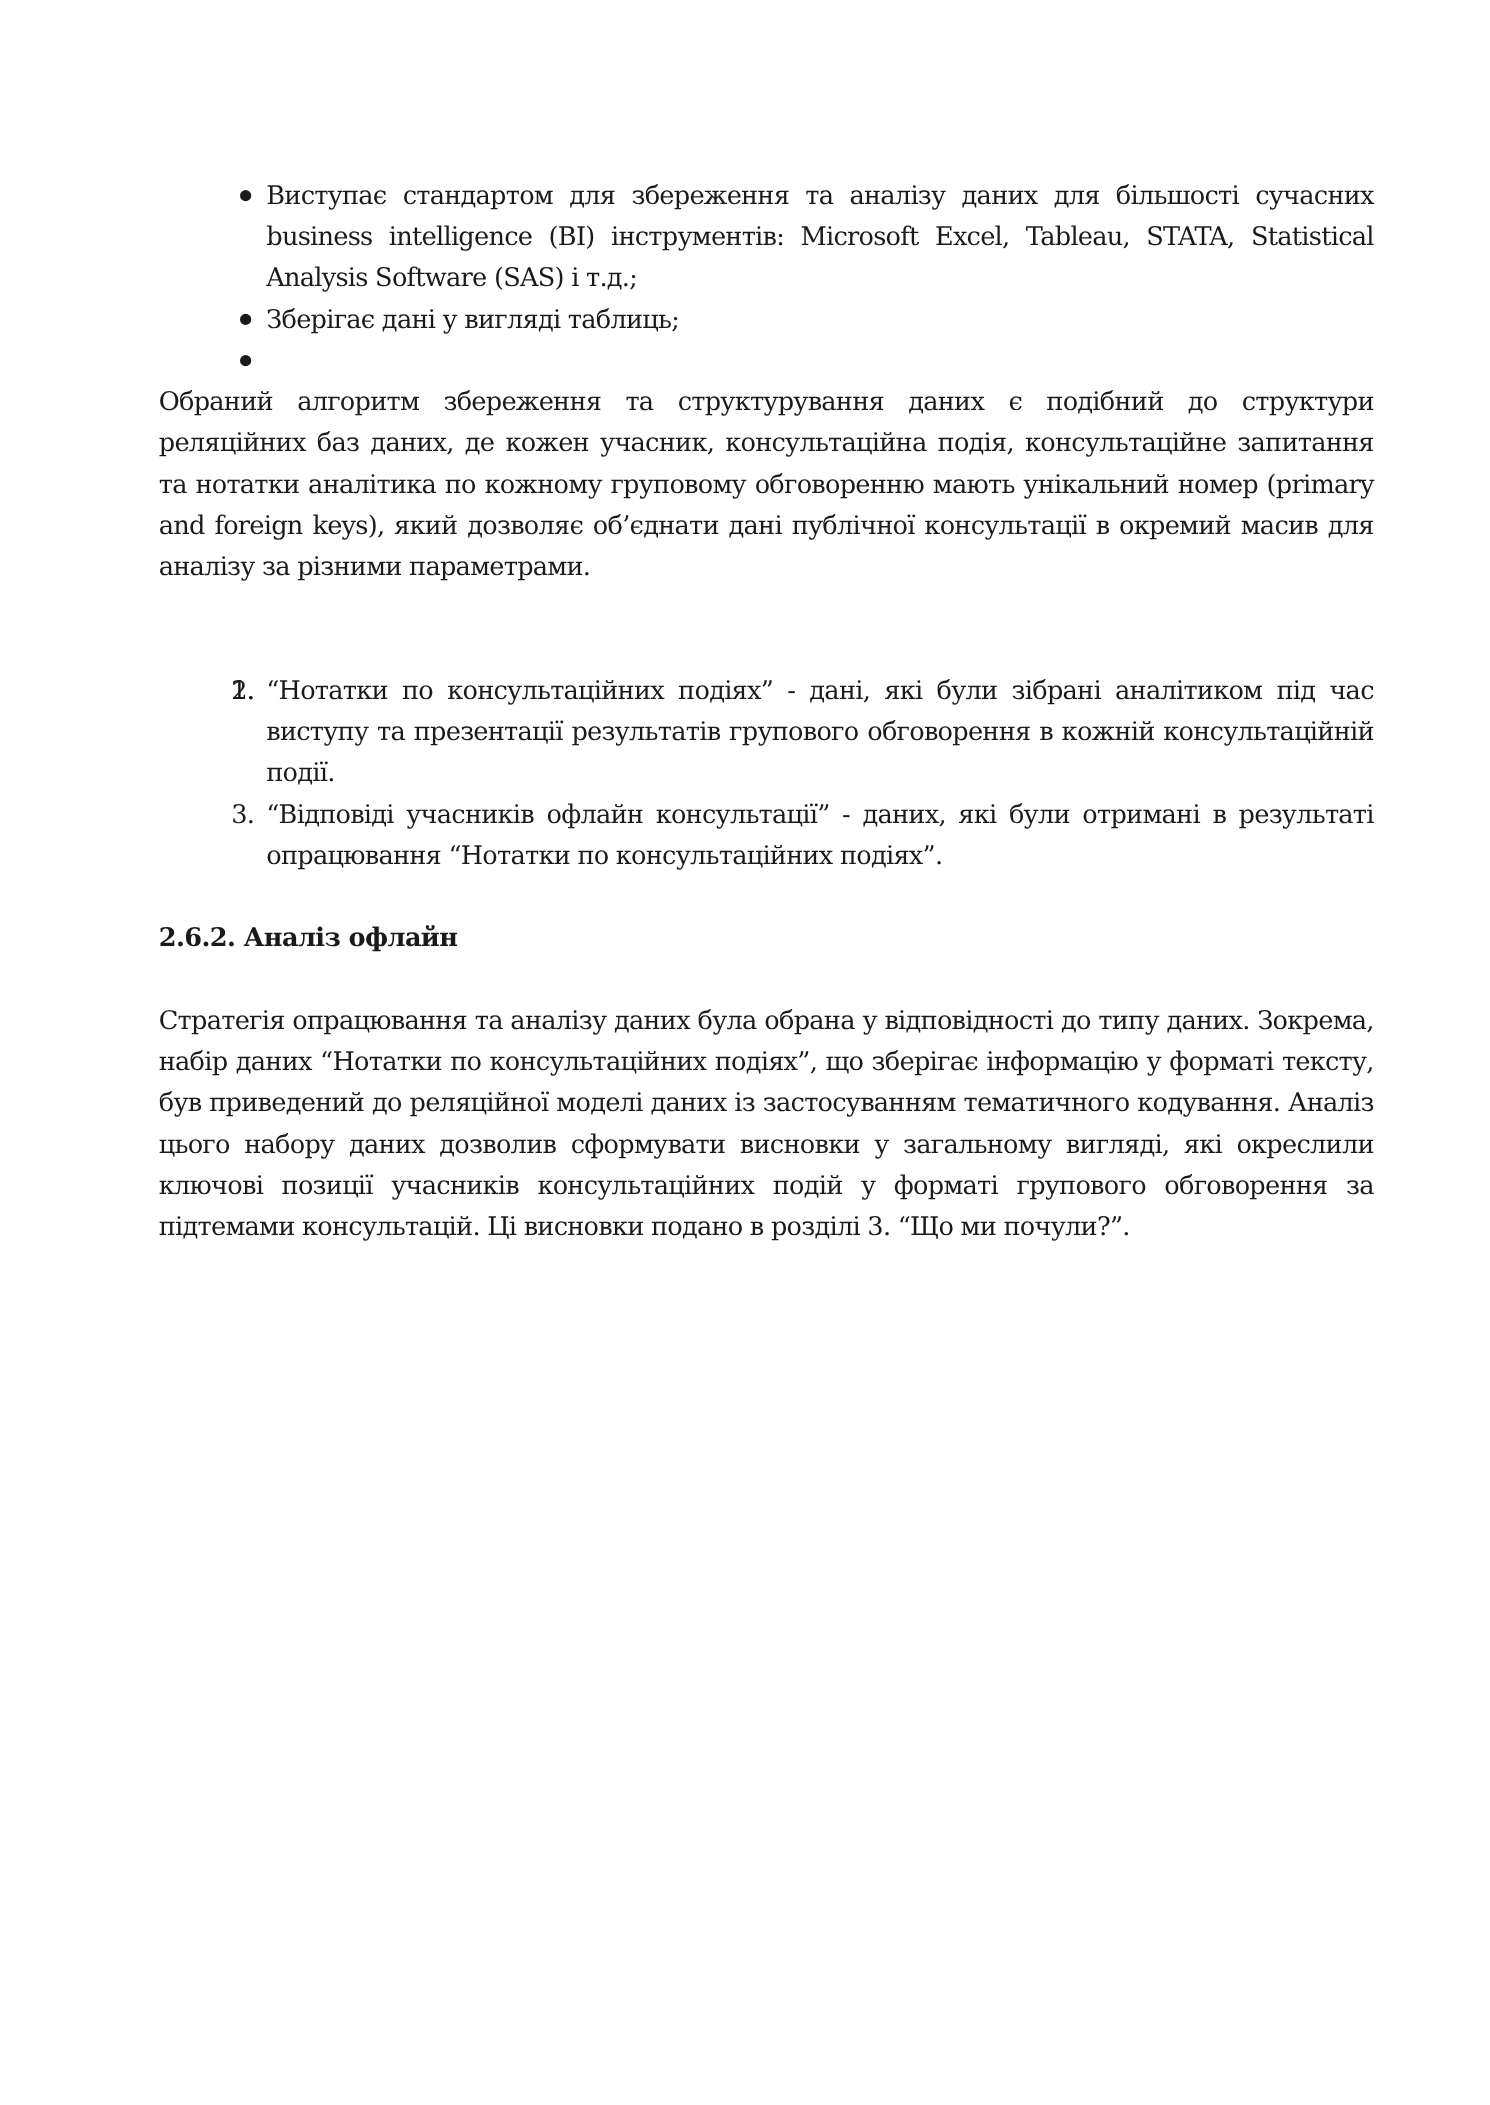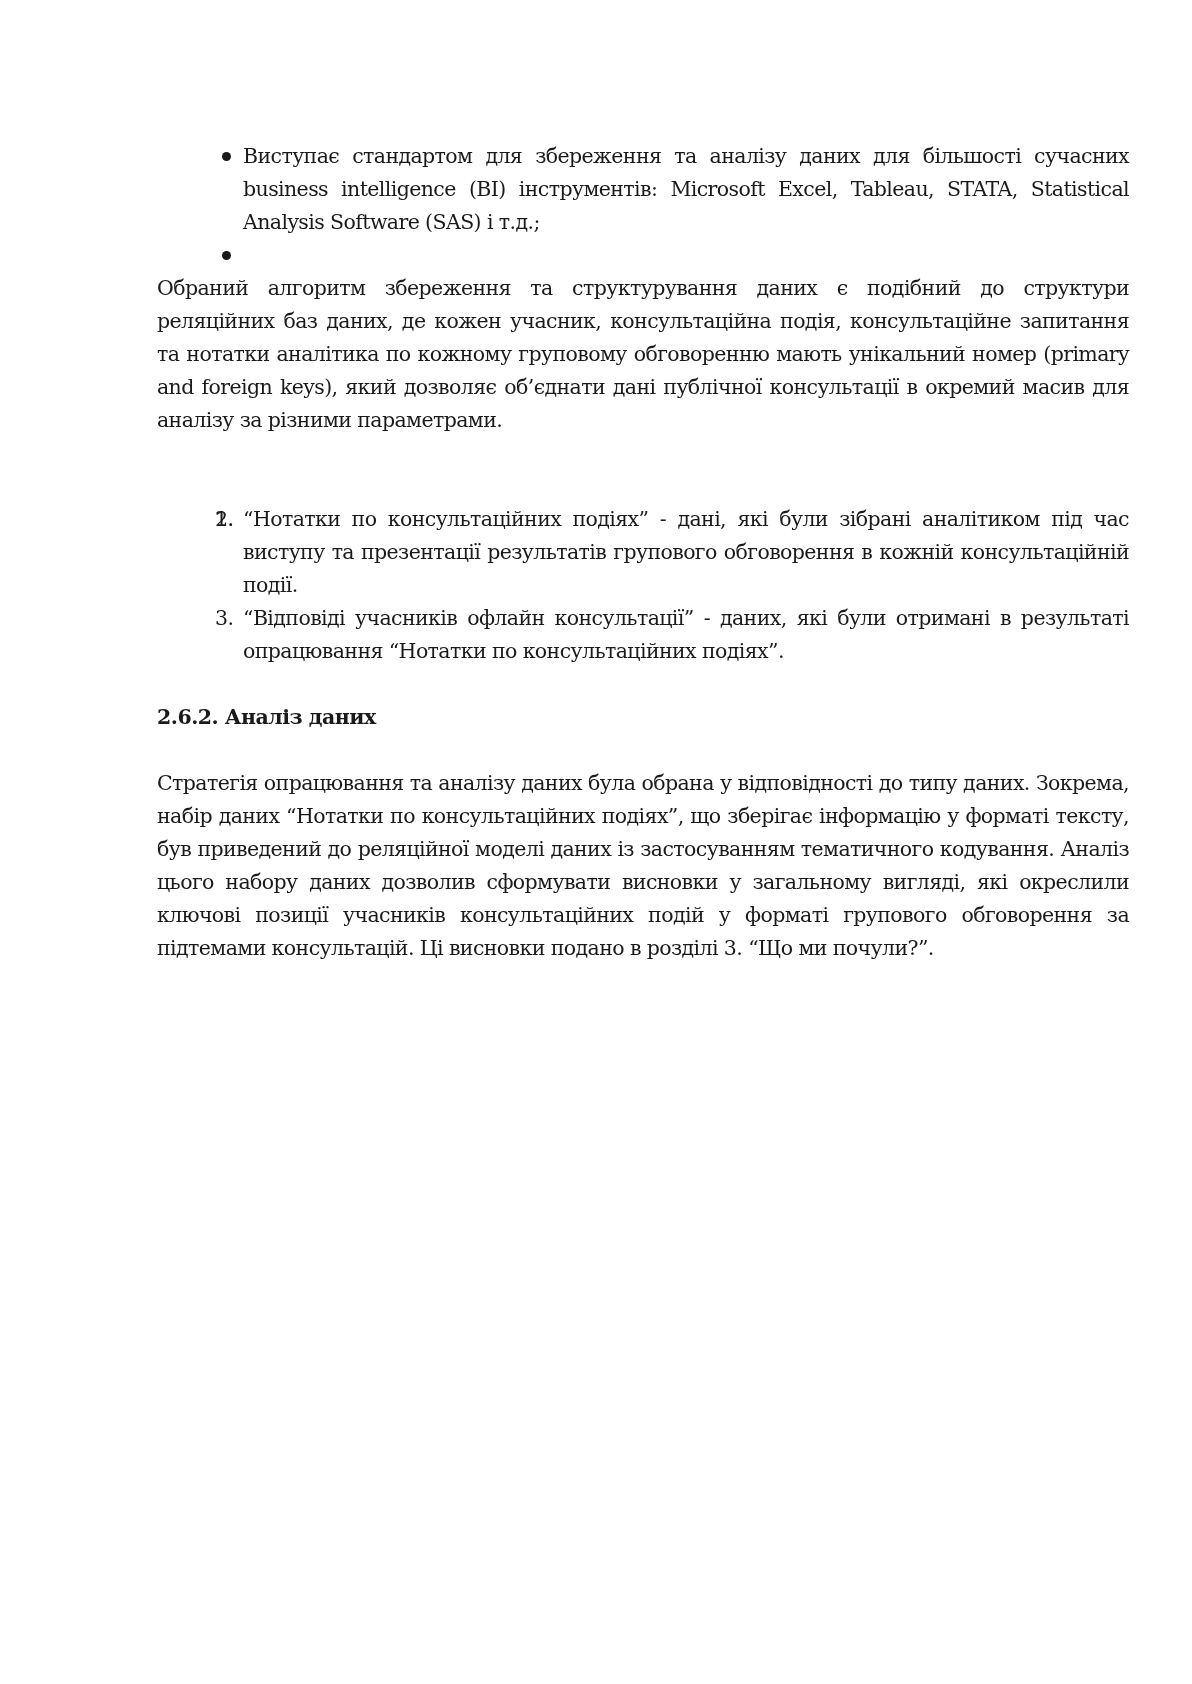--- a/index.html
+++ b/index.html
@@ -1,50 +1,51 @@
 <!DOCTYPE html>
 <html><head>
 <meta charset="utf-8">
 <style>
   html, body { margin: 0; padding: 0; background: #ffffff; }
   body { width: 1192px; height: 1684px; position: relative; overflow: hidden; }
   .page {
-    position: absolute; left: 157px; top: 140px; width: 972px;
+    position: absolute; left: 127px; top: 140px; width: 972px;
     font-family: "DejaVu Serif", "Liberation Serif", serif;
     font-size: 20.5px; line-height: 33px; color: #1a1a1a;
     letter-spacing: -0.6px;
   }
   p { margin: 0; text-align: justify; }
   ul, ol { margin: 0; padding: 0; list-style: none; }
   li { position: relative; padding-left: 86px; text-align: justify; }
   .bullets li .marker { position: absolute; left: 62px; top: 0; width: 14px; text-align: center; }
   .bullets li .marker::before { content: ""; display: inline-block; width: 9px; height: 9px; border-radius: 50%; background: #1a1a1a; vertical-align: middle; margin-top: -3px; }
   .numbered li .marker { position: absolute; left: 58px; top: 0; }
   .gap { height: 33px; }
   .heading { font-weight: bold; font-size: 20.5px; letter-spacing: -0.5px; }
 </style>
 </head>
 <body>
 
 <div class="page">
   <ul class="bullets">
     <li><span class="marker"></span><span>Виступає стандартом для збереження та аналізу даних для більшості сучасних business intelligence (BI) інструментів: Microsoft Excel, Tableau, STATA, Statistical Analysis Software (SAS) і т.д.;</span></li>
+    <li><span class="marker"></span><span>Зберігає дані у вигляді таблиць;</span></li>
     <li><span class="marker"></span></li>
   </ul>
 
   <div class="gap"></div>
   <p>Обраний алгоритм збереження та структурування даних є подібний до структури реляційних баз даних, де кожен учасник, консультаційна подія, консультаційне запитання та нотатки аналітика по кожному груповому обговоренню мають унікальний номер (primary and foreign keys), який дозволяє об’єднати дані публічної консультації в окремий масив для аналізу за різними параметрами.</p>
 
   <div class="gap"></div>
 
   <div class="gap"></div>
   <ol class="numbered">
     <li><span class="marker">1.</span></li>
     <li><span class="marker">2.</span><span>“Нотатки по консультаційних подіях” - дані, які були зібрані аналітиком під час виступу та презентації результатів групового обговорення в кожній консультаційній події.</span></li>
     <li><span class="marker">3.</span><span>“Відповіді учасників офлайн консультації” - даних, які були отримані в результаті опрацювання “Нотатки по консультаційних подіях”.</span></li>
   </ol>
 
   <div class="gap"></div>
-  <p class="heading">2.6.2. Аналіз даних</p>
+  <p class="heading">2.6.2. Аналіз офлайн</p>
 
   <div class="gap"></div>
   <p>Стратегія опрацювання та аналізу даних була обрана у відповідності до типу даних. Зокрема, набір даних “Нотатки по консультаційних подіях”, що зберігає інформацію у форматі тексту, був приведений до реляційної моделі даних із застосуванням тематичного кодування. Аналіз цього набору даних дозволив сформувати висновки у загальному вигляді, які окреслили ключові позиції учасників консультаційних подій у форматі групового обговорення за підтемами консультацій.  Ці висновки подано в розділі 3. “Що ми почули?”.</p>
 </div>
 
 </body></html>

